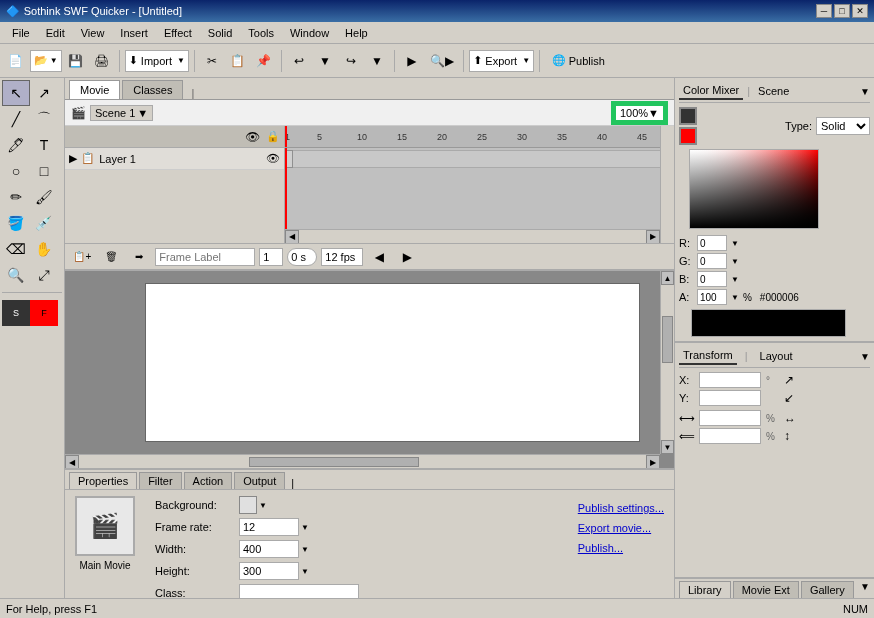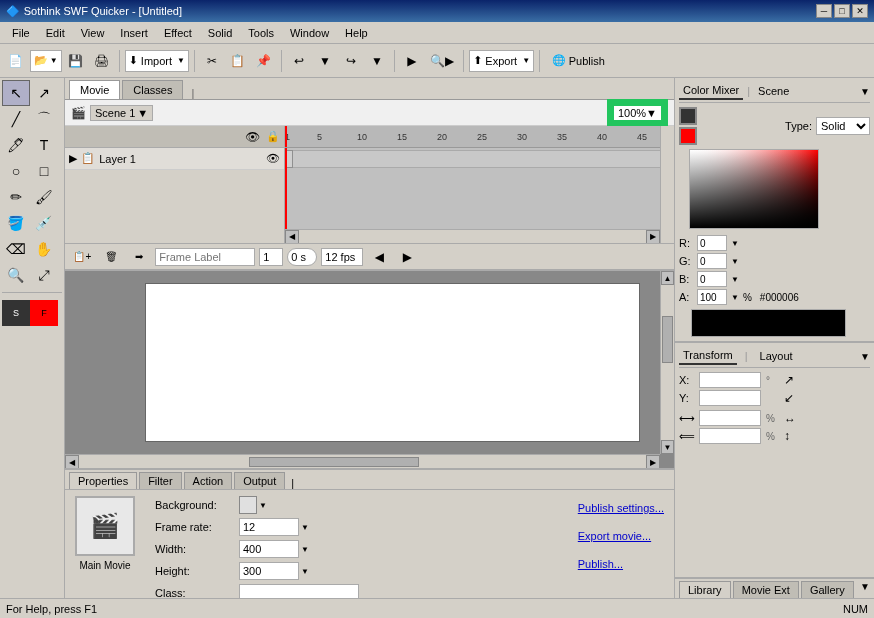--- a/index.html
+++ b/index.html
@@ -36,21 +36,21 @@
     #center { flex: 1; display: flex; flex-direction: column; overflow: hidden; }
     
     
     #editor-tabs { background: #d4d0c8; display: flex; align-items: flex-end; padding: 2px 4px 0; border-bottom: 1px solid #999; }
     .editor-tab { padding: 3px 10px; background: #c0bdb5; border: 1px solid #999; border-bottom: none; cursor: pointer; font-size: 11px; margin-right: 2px; }
     .editor-tab.active { background: #ffffff; }
     
     
     #scene-bar { background: #f0f0f0; height: 26px; display: flex; align-items: center; padding: 0 6px; border-bottom: 1px solid #ccc; gap: 4px; }
     .scene-dropdown { display: flex; align-items: center; gap: 2px; cursor: pointer; background: #d4d0c8; border: 1px solid #aaa; padding: 1px 4px; }
-    .zoom-dropdown { margin-left: auto; display: flex; align-items: center; border: 7px solid #22c55e; background: white; padding: 1px 4px; }
+    .zoom-dropdown { margin-left: auto; display: flex; align-items: center; border: 5px solid #22c55e; background: white; padding: 1px 4px; }
     
     
     #timeline { background: #e8e8e8; height: 145px; border-bottom: 2px solid #aaa; display: flex; flex-direction: column; }
     #timeline-frames { display: flex; flex: 1; overflow: hidden; }
     #layer-panel { width: 220px; background: #d4d0c8; border-right: 1px solid #aaa; display: flex; flex-direction: column; }
     #layer-header { height: 22px; background: #c0bdb5; display: flex; align-items: center; justify-content: flex-end; padding: 0 4px; gap: 6px; border-bottom: 1px solid #aaa; }
     .layer-eye { font-size: 12px; }
     .layer-row { height: 22px; display: flex; align-items: center; padding: 0 4px; background: #e0ddd8; border-bottom: 1px solid #ccc; gap: 4px; }
     #ruler { height: 22px; background: #b8b8b8; display: flex; align-items: center; border-bottom: 1px solid #999; position: relative; overflow: hidden; }
     #timeline-footer { height: 26px; background: #d4d0c8; display: flex; align-items: center; padding: 0 4px; gap: 4px; border-top: 1px solid #aaa; }
@@ -64,21 +64,21 @@
     #prop-tabs { display: flex; align-items: flex-end; padding: 2px 4px 0; background: #d4d0c8; border-bottom: 1px solid #aaa; }
     .prop-tab { padding: 2px 8px; cursor: pointer; font-size: 11px; background: #c0bdb5; border: 1px solid #999; border-bottom: none; margin-right: 2px; }
     .prop-tab.active { background: #d4d0c8; }
     #prop-content { padding: 6px 10px; display: flex; gap: 20px; }
     .prop-fields { flex: 1; display: grid; grid-template-columns: 80px 100px; gap: 4px; align-items: center; }
     .prop-label { font-size: 11px; }
     .prop-input-wrap { display: flex; align-items: center; gap: 2px; }
     .prop-input { background: white; border: 1px solid #aaa; height: 18px; padding: 0 3px; font-size: 11px; width: 60px; }
     .prop-arrow { font-size: 8px; cursor: pointer; }
     .prop-swatch { width: 18px; height: 18px; background: #e0e0e0; border: 1px solid #888; cursor: pointer; }
-    .prop-links { display: flex; flex-direction: column; gap: 16px; margin-top: 6px; }
+    .prop-links { display: flex; flex-direction: column; gap: 8px; margin-top: 6px; }
     .prop-link { color: #0000cc; text-decoration: underline; cursor: pointer; font-size: 11px; }
     .class-field { background: white; border: 1px solid #aaa; height: 18px; width: 120px; }
     
     
     #right-panel { width: 200px; background: #d4d0c8; border-left: 1px solid #aaa; display: flex; flex-direction: column; }
     
     
     #color-mixer { padding: 4px; }
     #color-tabs { display: flex; align-items: center; gap: 0; margin-bottom: 4px; }
     .color-tab { font-size: 11px; cursor: pointer; padding: 2px 4px; }

